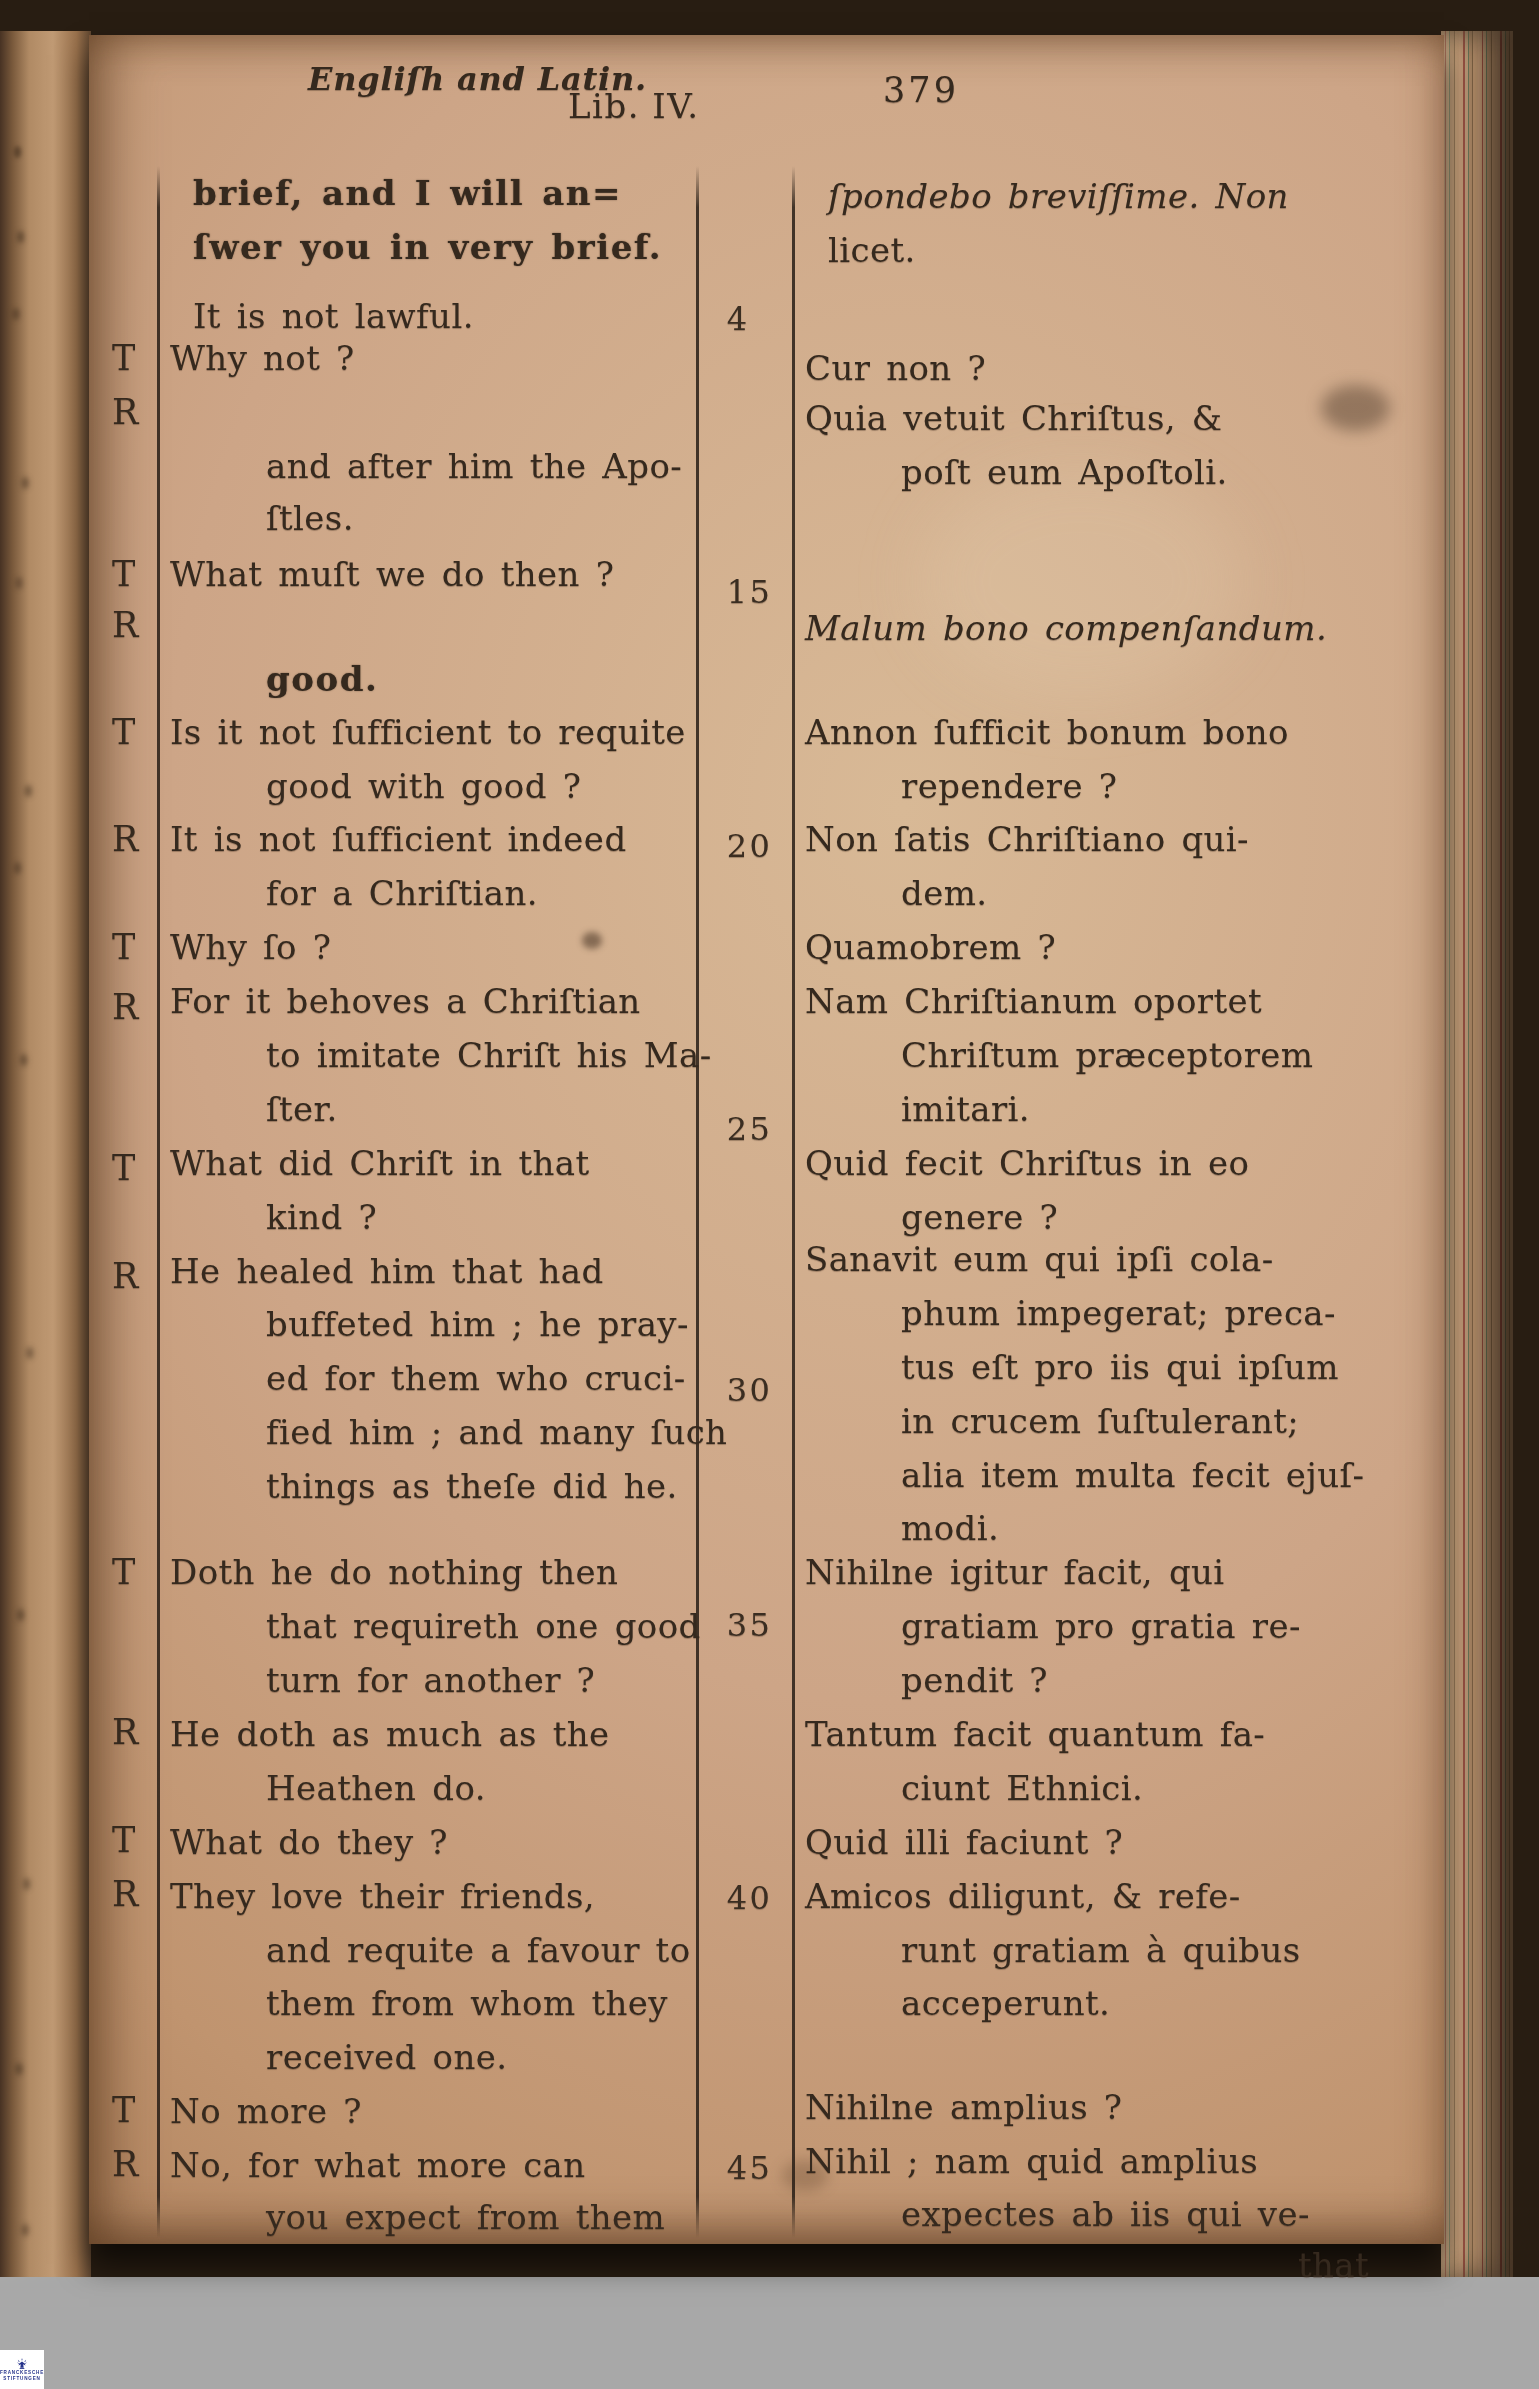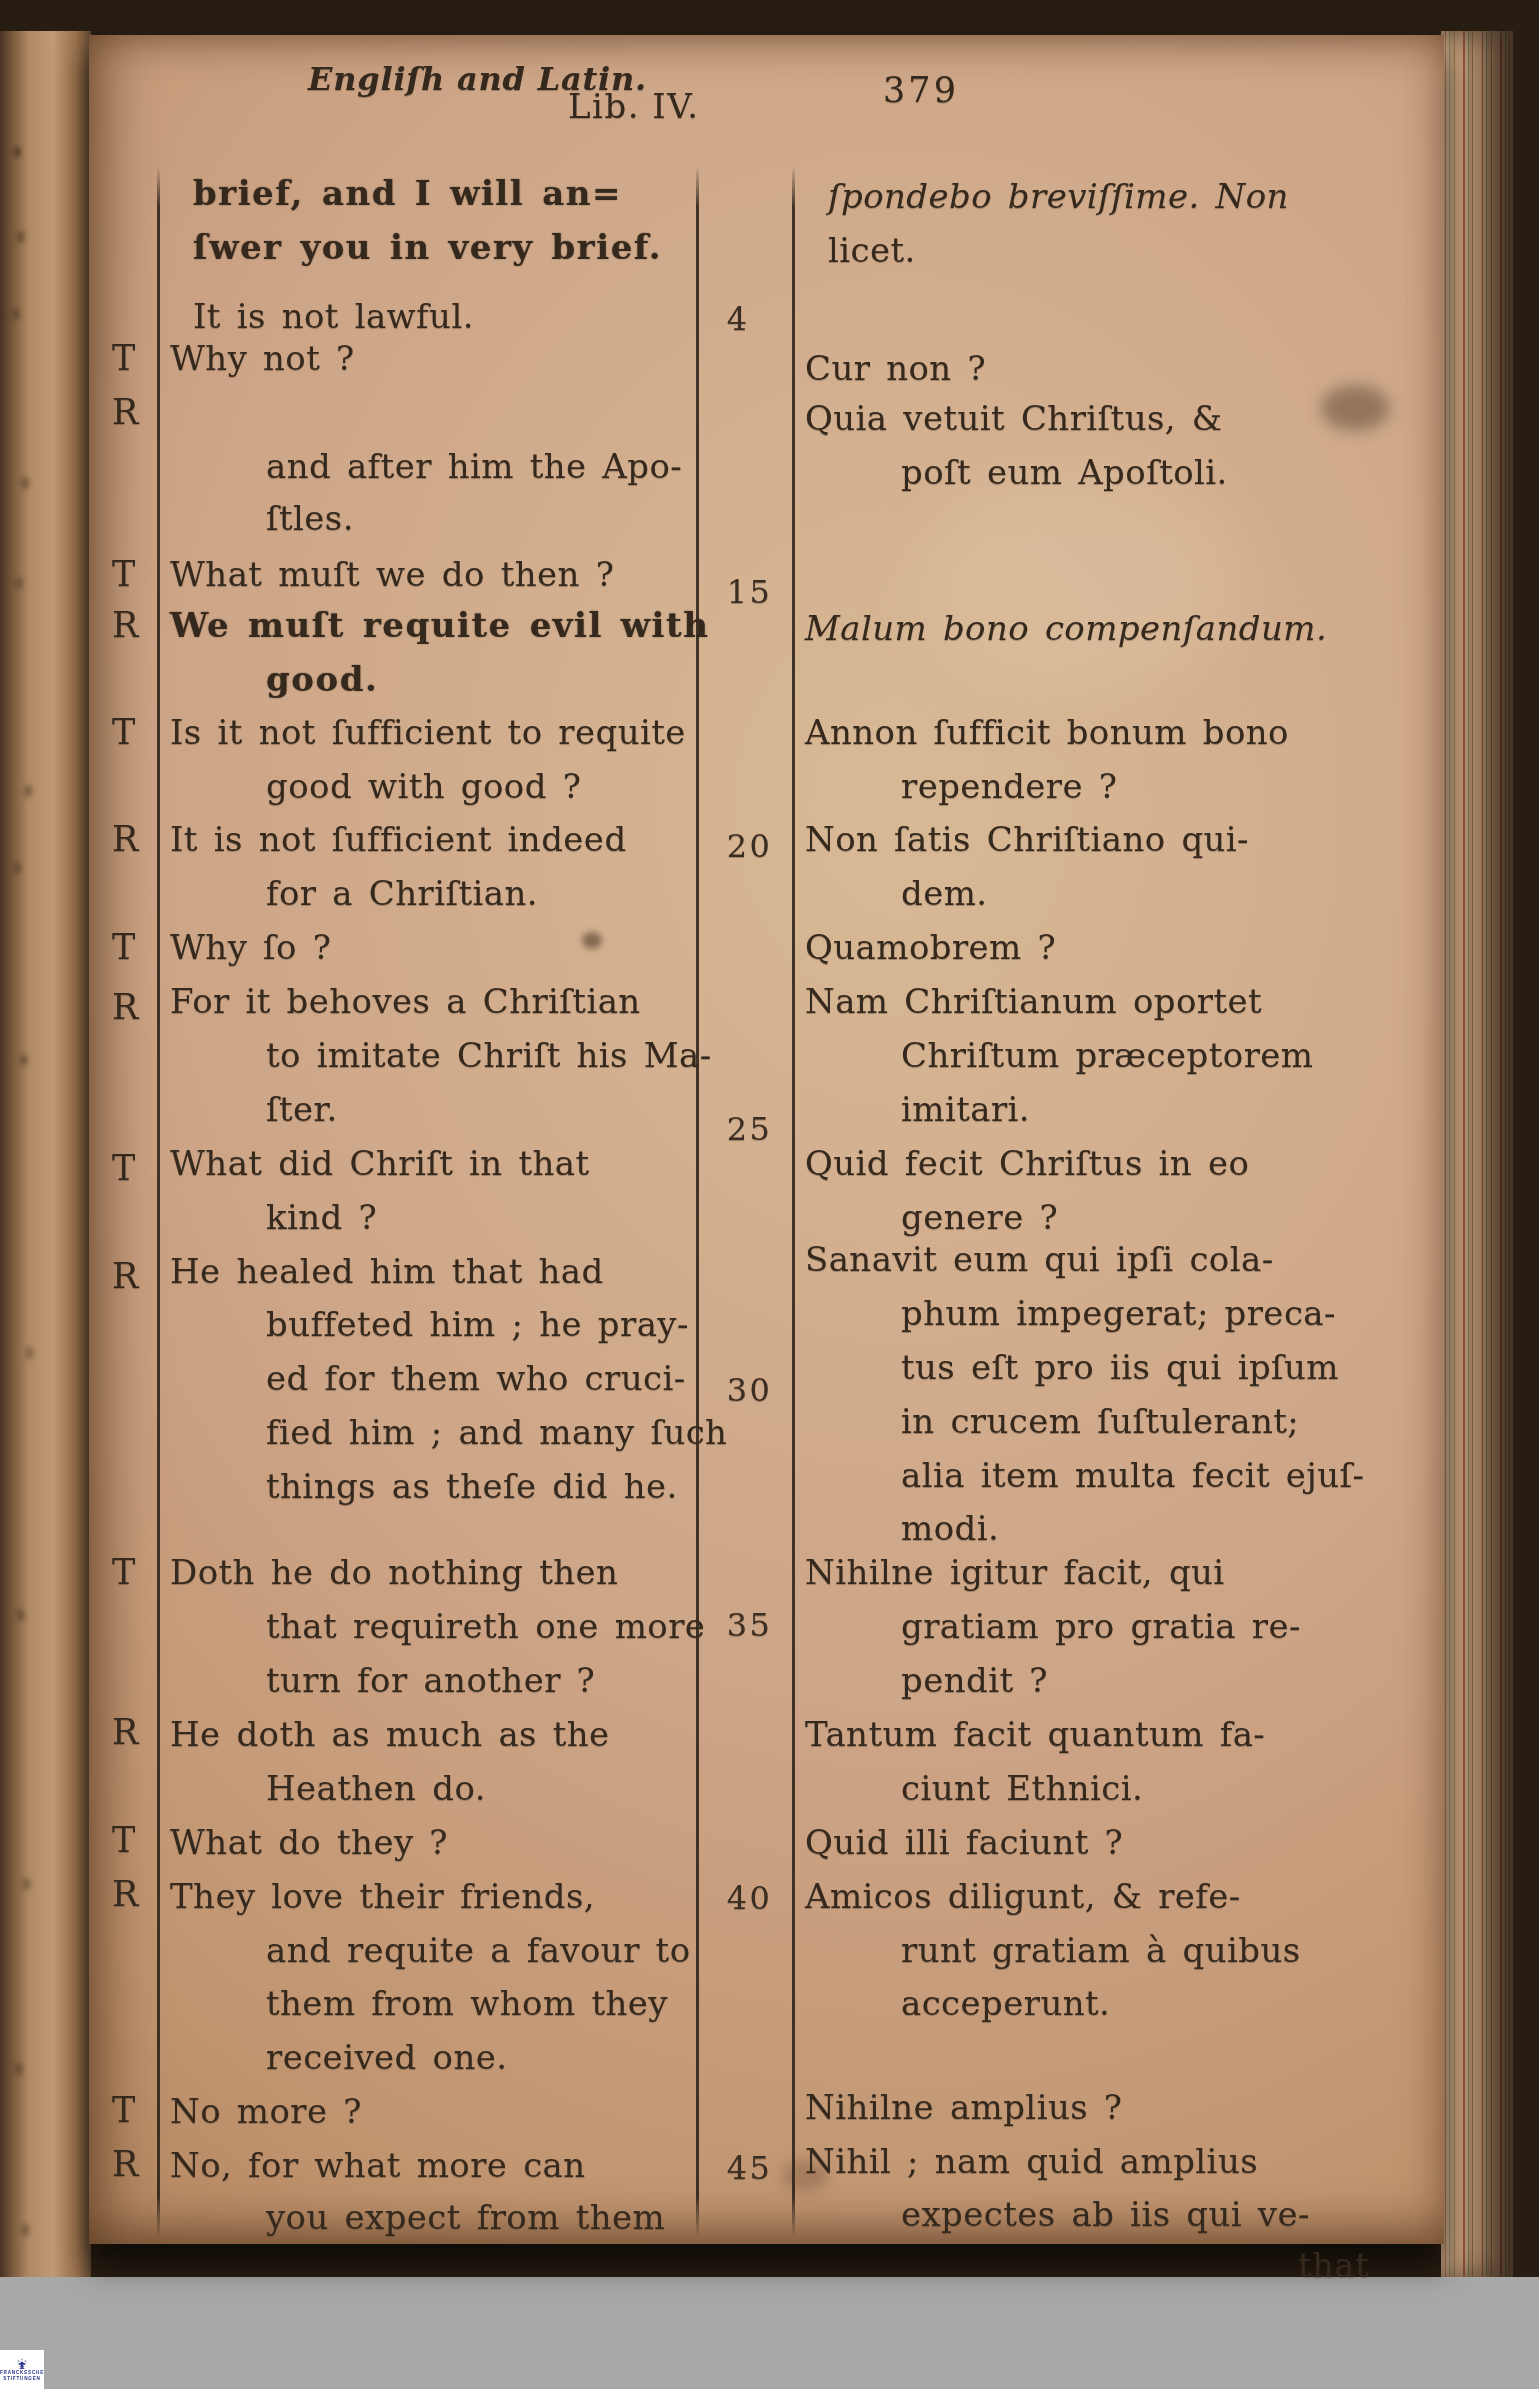--- a/index.html
+++ b/index.html
@@ -122,39 +122,38 @@
   </div>
 
   <div class="col english">
     <div class="ln x2 bl" style="top:141px">brief, and I will an=</div>
     <div class="ln x2 bl" style="top:195px">ſwer you in very brief.</div>
     <div class="ln x2" style="top:264px">It is not lawful.</div>
     <div class="ln" style="top:306px">Why not ?</div>
     <div class="ln x1" style="top:414px">and after him the Apo-</div>
     <div class="ln x1" style="top:466px">ſtles.</div>
     <div class="ln" style="top:522px">What muſt we do then ?</div>
-    <div class="ln bl" style="top:573px">We muſt requite evil with</div>
     <div class="ln x1 bl" style="top:627px">good.</div>
     <div class="ln" style="top:680px">Is it not ſufficient to requite</div>
     <div class="ln x1" style="top:734px">good with good ?</div>
     <div class="ln" style="top:787px">It is not ſufficient indeed</div>
     <div class="ln x1" style="top:841px">for a Chriſtian.</div>
     <div class="ln" style="top:895px">Why ſo ?</div>
     <div class="ln" style="top:949px">For it behoves a Chriſtian</div>
     <div class="ln x1" style="top:1003px">to imitate Chriſt his Ma-</div>
     <div class="ln x1" style="top:1057px">ſter.</div>
     <div class="ln" style="top:1111px">What did Chriſt in that</div>
     <div class="ln x1" style="top:1165px">kind ?</div>
     <div class="ln" style="top:1219px">He healed him that had</div>
     <div class="ln x1" style="top:1272px">buffeted him ; he pray-</div>
     <div class="ln x1" style="top:1326px">ed for them who cruci-</div>
     <div class="ln x1" style="top:1380px">fied him ; and many ſuch</div>
     <div class="ln x1" style="top:1434px">things as theſe did he.</div>
     <div class="ln" style="top:1520px">Doth he do nothing then</div>
-    <div class="ln x1" style="top:1574px">that requireth one more</div>
+    <div class="ln x1" style="top:1574px">that requireth one good</div>
     <div class="ln x1" style="top:1628px">turn for another ?</div>
     <div class="ln" style="top:1682px">He doth as much as the</div>
     <div class="ln x1" style="top:1736px">Heathen do.</div>
     <div class="ln" style="top:1790px">What do they ?</div>
     <div class="ln" style="top:1844px">They love their friends,</div>
     <div class="ln x1" style="top:1898px">and requite a favour to</div>
     <div class="ln x1" style="top:1951px">them from whom they</div>
     <div class="ln x1" style="top:2005px">received one.</div>
     <div class="ln" style="top:2059px">No more ?</div>
     <div class="ln" style="top:2113px">No, for what more can</div>

